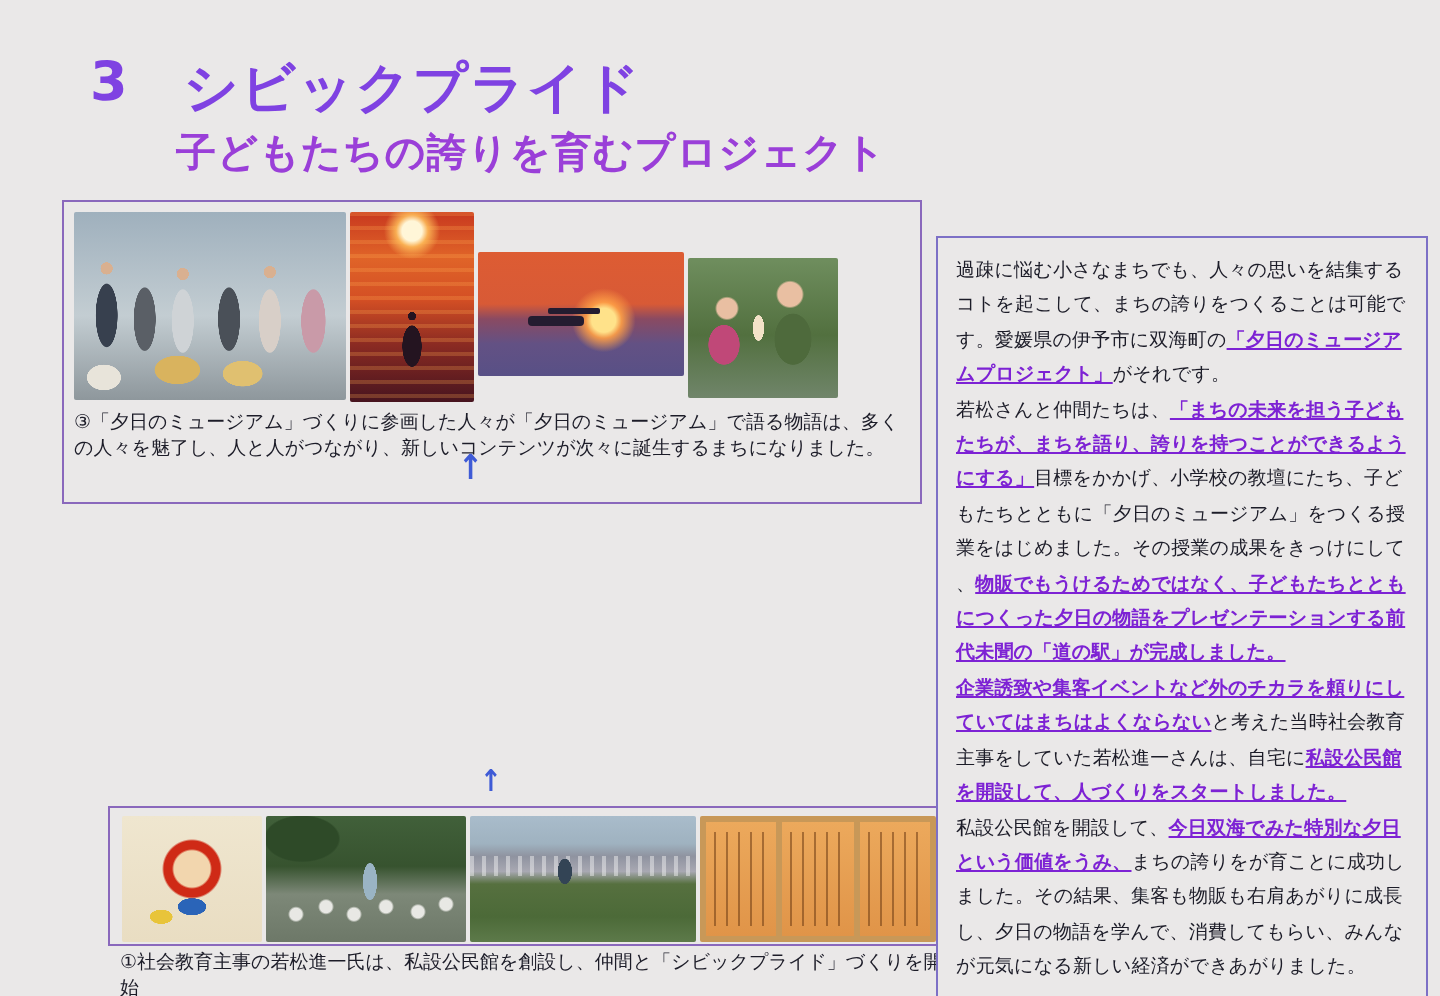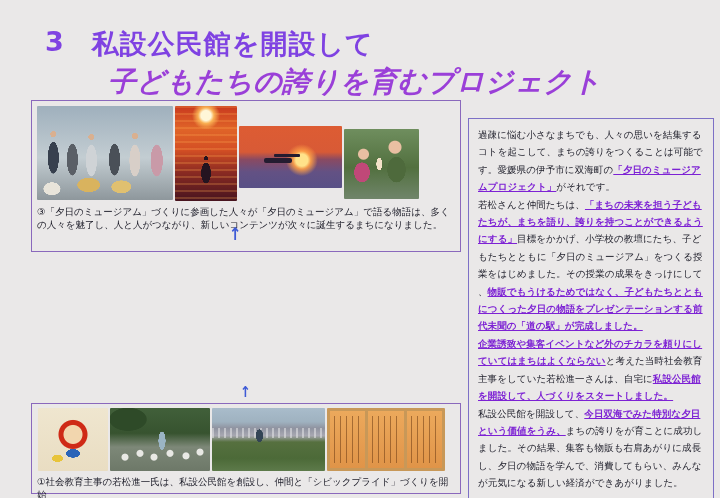--- a/index.html
+++ b/index.html
@@ -12,28 +12,28 @@
     background:var(--bg);
     font-family:"DejaVu Sans","Liberation Sans",sans-serif;
     color:var(--body);
     position:relative;
   }
   .page{position:absolute;inset:0;width:720px;height:498px;}
 
   
   .title-row{position:absolute;left:45px;top:26px;display:flex;gap:27px;
     font-size:27px;font-weight:bold;color:var(--title);letter-spacing:1px;white-space:nowrap;}
-  .subtitle{position:absolute;left:108px;top:63px;font-size:28px;font-weight:bold;
-    color:var(--subtitle);letter-spacing:.5px;white-space:nowrap;font-style:italic;}
+  .subtitle{position:absolute;left:88px;top:63px;font-size:20px;font-weight:bold;
+    color:var(--subtitle);letter-spacing:.5px;white-space:nowrap;}
 
   
   .figbox{position:absolute;left:31px;width:430px;border:1px solid var(--figborder);background:var(--bg);}
   .fig3{top:100px;height:152px;}
   .fig2{top:245px;height:145px;}
-  .fig1{top:403px;height:91px;}
+  .fig1{top:403px;height:70px;margin-left:23px;}
   .photo-row{display:flex;align-items:flex-start;}
   .fig3 .photo-row{padding:5px 5px 0 5px;gap:2px;}
   .fig2 .photo-row{padding:7px 0 0 10px;gap:4px;}
   .fig1 .photo-row{padding:4px 0 0 6px;gap:2px;}
   .caption{font-size:9.5px;line-height:13px;margin:4px 5px 0 5px;color:var(--body);
     letter-spacing:0;overflow:hidden;}
   .photo{flex:0 0 auto;position:relative;border-radius:1px;}
 
   
   .up-arrow{position:absolute;color:var(--arrow);font-size:15px;line-height:1;
@@ -133,21 +133,21 @@
     background:repeating-linear-gradient(90deg, rgba(110,60,20,.55) 0 1px, transparent 1px 6px) content-box,
     linear-gradient(#eca95c,#e09448) border-box;}
 </style>
 </head>
 <body>
 
 <div class="page">
 
   <div class="title-row">
     <span>3</span>
-    <span>私設公民館を開設して</span>
+    <span>シビックプライド</span>
   </div>
   <div class="subtitle">子どもたちの誇りを育むプロジェクト</div>
 
   <section class="figbox fig3">
     <div class="photo-row">
       <div class="photo ph-vendors"></div>
       <div class="photo ph-sunset-person"></div>
       <div class="photo ph-sunset-sea"></div>
       <div class="photo ph-kids"></div>
     </div>

